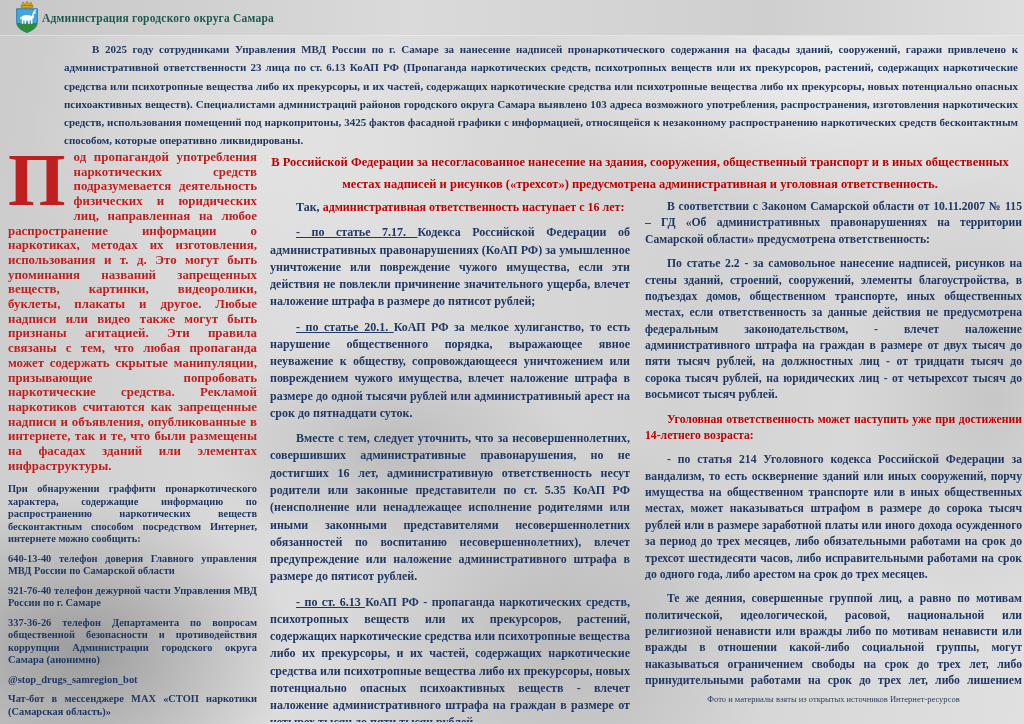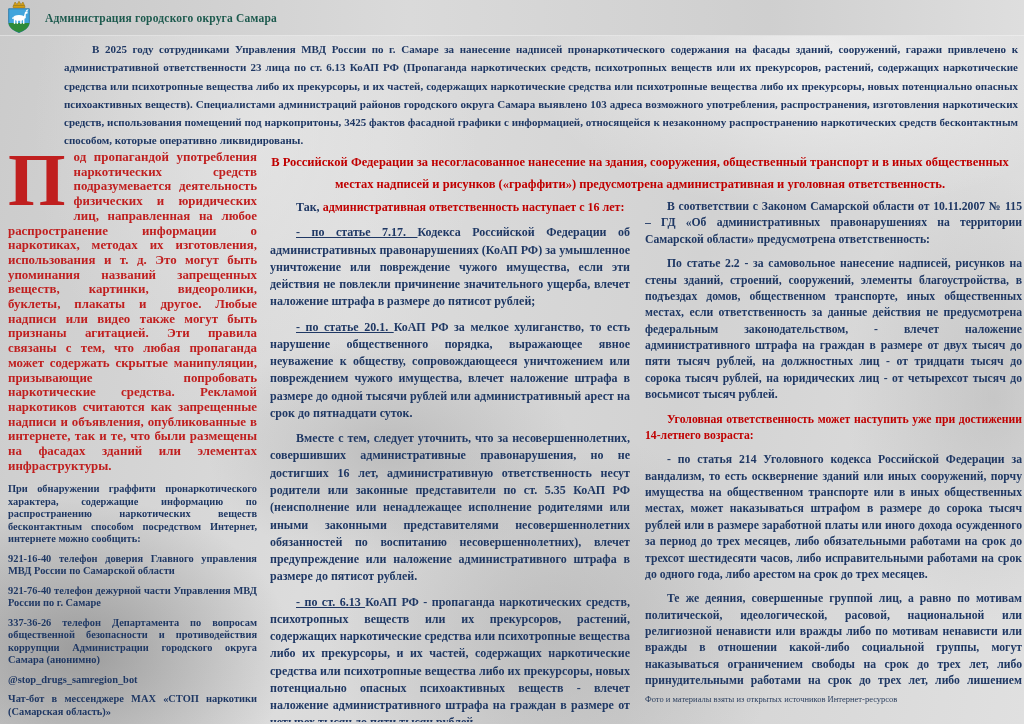--- a/index.html
+++ b/index.html
@@ -15,21 +15,21 @@
       radial-gradient(ellipse 300px 220px at 8% 90%, rgba(88,88,88,.45), transparent 70%),
       radial-gradient(ellipse 260px 170px at 38% 62%, rgba(120,120,120,.30), transparent 70%),
       radial-gradient(ellipse 320px 300px at 54% 88%, rgba(128,128,128,.28), transparent 70%),
       radial-gradient(ellipse 210px 320px at 97% 55%, rgba(140,140,140,.28), transparent 70%),
       radial-gradient(ellipse 420px 220px at 80% 8%, rgba(246,246,246,.75), transparent 70%),
       radial-gradient(ellipse 320px 420px at 25% 18%, rgba(236,236,236,.55), transparent 70%),
       linear-gradient(100deg,#cbcbcb,#dcdcdc 35%,#d2d2d2 65%,#e0e0e0);
   }
   .header {
     position:absolute; top:0; left:0; right:0; height:36px;
-    display:flex; align-items:center; gap:11px; padding-left:4px;
+    display:flex; align-items:center; padding-left:12px;
     background:linear-gradient(90deg,#c7c7c7,#dadada 40%,#cfcfcf 75%,#dedede);
     border-bottom:1px solid rgba(255,255,255,.4);
   }
   .org-name { color:#1d5a4e; font-size:11.5px; letter-spacing:.2px; }
   .intro {
     position:absolute; top:40px; left:64px; width:954px;
     color:#1f3864; font-size:11px; line-height:1.66;
     text-align:justify; text-indent:28px;font-family:Liberation Serif, serif;
   }
   .left-col { position:absolute; top:150px; left:8px; width:249px; }
@@ -42,21 +42,21 @@
     text-align:center; color:#c00000; font-size:12.5px; line-height:1.78;
   }
   .col { color:#1f3864; text-align:justify; overflow:hidden; position:absolute; top:199px; }
   .mid-col  { left:270px; width:360px; height:523px; font-size:12px;   line-height:1.44; }
   .right-col{ left:645px; width:377px; height:490px; font-size:11.7px; line-height:1.40; }
   .col p { margin:0 0 8px; text-indent:26px; }
   .right-col p { text-indent:22px; }
   .red { color:#c00000; }
   .u { text-decoration:underline; }
   .footer {
-    position:absolute; top:694px; left:645px; width:377px; text-align:left;
+    position:absolute; top:694px; left:645px; width:377px; text-align:center;
     color:#2a3e5e; font-size:8.5px; font-weight:normal;
   }
   .crest { flex:0 0 auto; display:block; }
 </style>
 </head>
 <body>
 
 <div class="bg"></div>
 
 <div class="header">
@@ -80,29 +80,29 @@
 </div>
 
 <div class="intro">В 2025 году сотрудниками Управления МВД России по г. Самаре за нанесение надписей пронаркотического содержания на фасады зданий, сооружений, гаражи привлечено к административной ответственности 23 лица по ст. 6.13 КоАП РФ (Пропаганда наркотических средств, психотропных веществ или их прекурсоров, растений, содержащих наркотические средства или психотропные вещества либо их прекурсоры, и их частей, содержащих наркотические средства или психотропные вещества либо их прекурсоры, новых потенциально опасных психоактивных веществ). Специалистами  администраций районов городского округа Самара выявлено 103 адреса возможного употребления, распространения, изготовления наркотических средств, использования помещений под наркопритоны, 3425 фактов фасадной графики с информацией, относящейся к незаконному распространению наркотических средств бесконтактным способом, которые оперативно ликвидированы.</div>
 
 <div class="left-col">
   <div class="left-red">
     <span class="drop">П</span><span>од пропагандой употребления наркотических средств подразумевается деятельность физических и юридических лиц, направленная на любое распространение информации о наркотиках, методах их изготовления, использования и т. д. Это могут быть упоминания названий запрещенных веществ, картинки, видеоролики, буклеты, плакаты и другое. Любые надписи или видео также могут быть признаны агитацией. Эти правила связаны с тем, что любая пропаганда может содержать скрытые манипуляции, призывающие попробовать наркотические средства. Рекламой наркотиков считаются как запрещенные надписи и объявления, опубликованные в интернете, так и те, что были размещены на фасадах зданий или элементах инфраструктуры.</span>
   </div>
   <div class="left-navy">
     <p>При обнаружении граффити пронаркотического характера, содержащие информацию по распространению наркотических веществ бесконтактным способом посредством Интернет, интернете можно сообщить:</p>
-    <p>921-16-40 телефон доверия Главного управления МВД России по Самарской области</p>
+    <p>640-13-40 телефон доверия Главного управления МВД России по Самарской области</p>
     <p>921-76-40 телефон дежурной части Управления МВД  России по г. Самаре</p>
     <p>337-36-26 телефон Департамента по вопросам общественной безопасности и противодействия коррупции Администрации городского округа Самара (анонимно)</p>
     <p>@stop_drugs_samregion_bot</p>
     <p>Чат-бот в  мессенджере МАХ «СТОП наркотики (Самарская область)»</p>
   </div>
 </div>
 
-<div class="heading">В Российской Федерации за несогласованное нанесение на здания, сооружения, общественный транспорт и в иных общественных местах надписей и рисунков («граффити») предусмотрена административная и уголовная  ответственность.</div>
+<div class="heading">В Российской Федерации за несогласованное нанесение на здания, сооружения, общественный транспорт и в иных общественных местах надписей и рисунков («трехсот») предусмотрена административная и уголовная  ответственность.</div>
 
 <div class="col mid-col">
   <p><span>Так, </span><span class="red">административная ответственность наступает с 16 лет:</span></p>
   <p><span class="u">- по статье 7.17. </span><span>Кодекса Российской Федерации об административных правонарушениях (КоАП РФ) за умышленное уничтожение или повреждение чужого имущества, если эти действия не повлекли причинение значительного ущерба, влечет наложение штрафа в размере до пятисот рублей;</span></p>
   <p><span class="u">- по статье 20.1. </span><span>КоАП РФ за мелкое хулиганство, то есть нарушение общественного порядка, выражающее явное неуважение к обществу, сопровождающееся уничтожением или повреждением чужого имущества, влечет наложение штрафа в размере до одной тысячи рублей или административный арест на срок до пятнадцати суток.</span></p>
   <p><span>Вместе с тем, следует уточнить, что за несовершеннолетних, совершивших административные правонарушения, но не достигших 16 лет, административную ответственность несут родители или законные представители по ст. 5.35 КоАП РФ (неисполнение или ненадлежащее исполнение родителями или иными законными представителями несовершеннолетних обязанностей по воспитанию несовершеннолетних), влечет предупреждение или наложение административного штрафа в размере до пятисот рублей.</span></p>
   <p><span class="u">- по ст. 6.13 </span><span>КоАП РФ - пропаганда наркотических средств, психотропных веществ или их прекурсоров, растений, содержащих наркотические средства или психотропные вещества либо их прекурсоры, и их частей, содержащих наркотические средства или психотропные вещества либо их прекурсоры, новых потенциально опасных психоактивных веществ - влечет наложение административного штрафа на граждан в размере от четырех тысяч до пяти тысяч рублей.</span></p>
 </div>
 
 <div class="col right-col">

